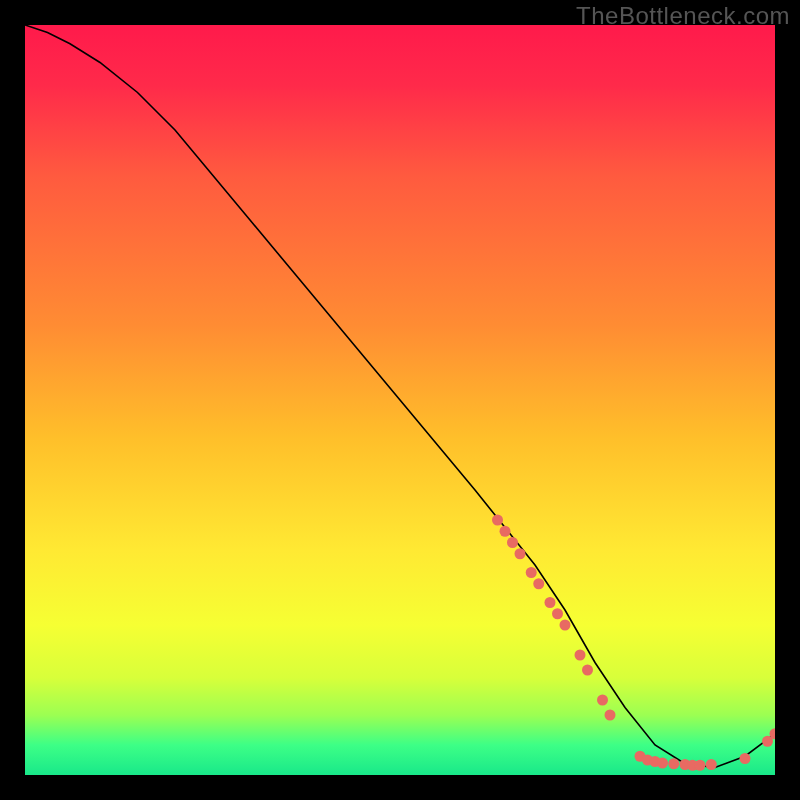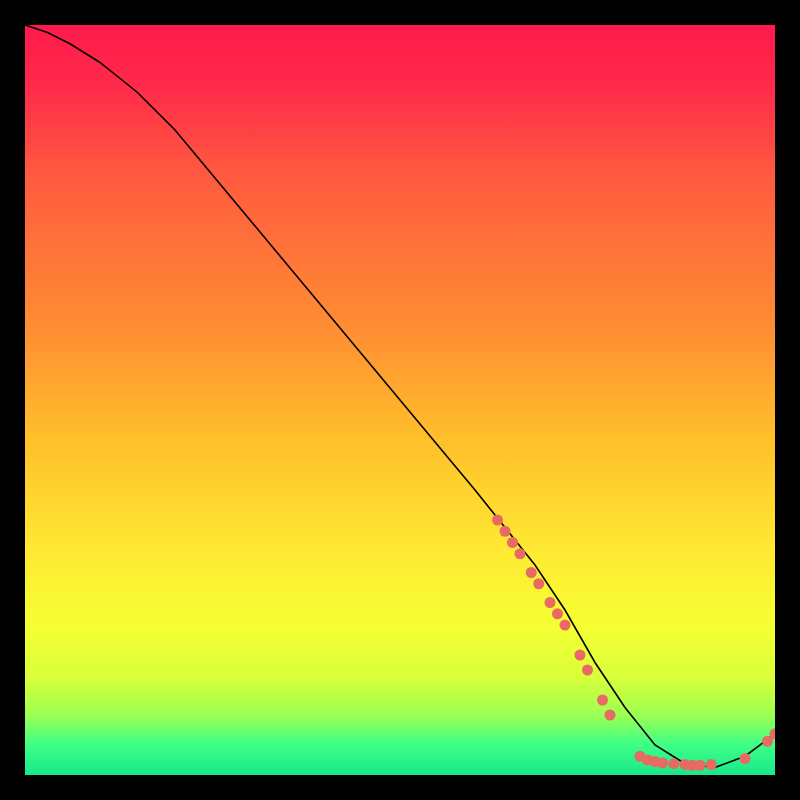--- a/index.html
+++ b/index.html
@@ -37,20 +37,21 @@
   }
   svg {
     display: block;
   }
 </style>
 </head>
 <body>
 
 <div class="frame">
 
+  <div class="watermark">TheBottleneck.com</div>
 
   <div class="plot-box">
     <svg id="plot-svg" width="750" height="750" viewBox="0 0 750 750" preserveAspectRatio="none">
       <defs>
         <linearGradient id="bg-grad" x1="0" y1="0" x2="0" y2="1">
             <stop offset="0%" stop-color="#ff1a4b"></stop>
             <stop offset="8%" stop-color="#ff2a4a"></stop>
             <stop offset="20%" stop-color="#ff5a3f"></stop>
             <stop offset="40%" stop-color="#ff8c33"></stop>
             <stop offset="55.00000000000001%" stop-color="#ffbf2a"></stop>

